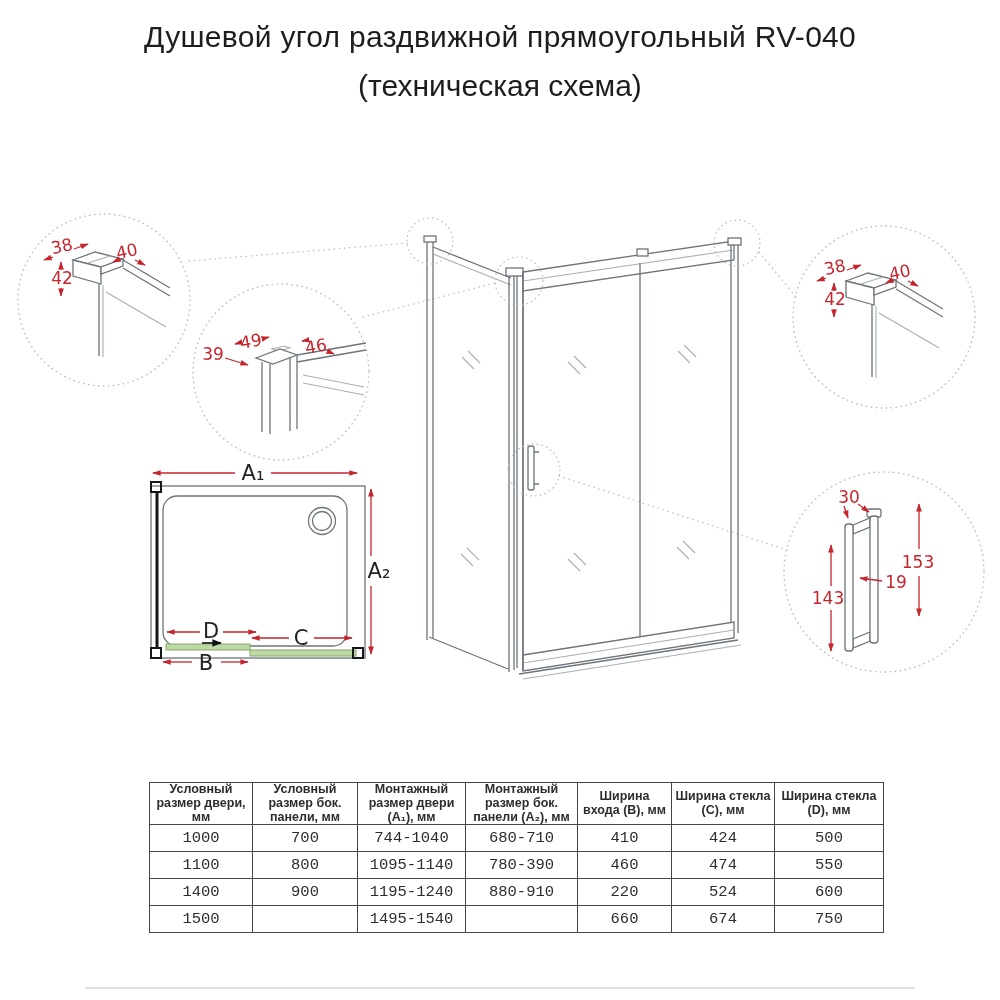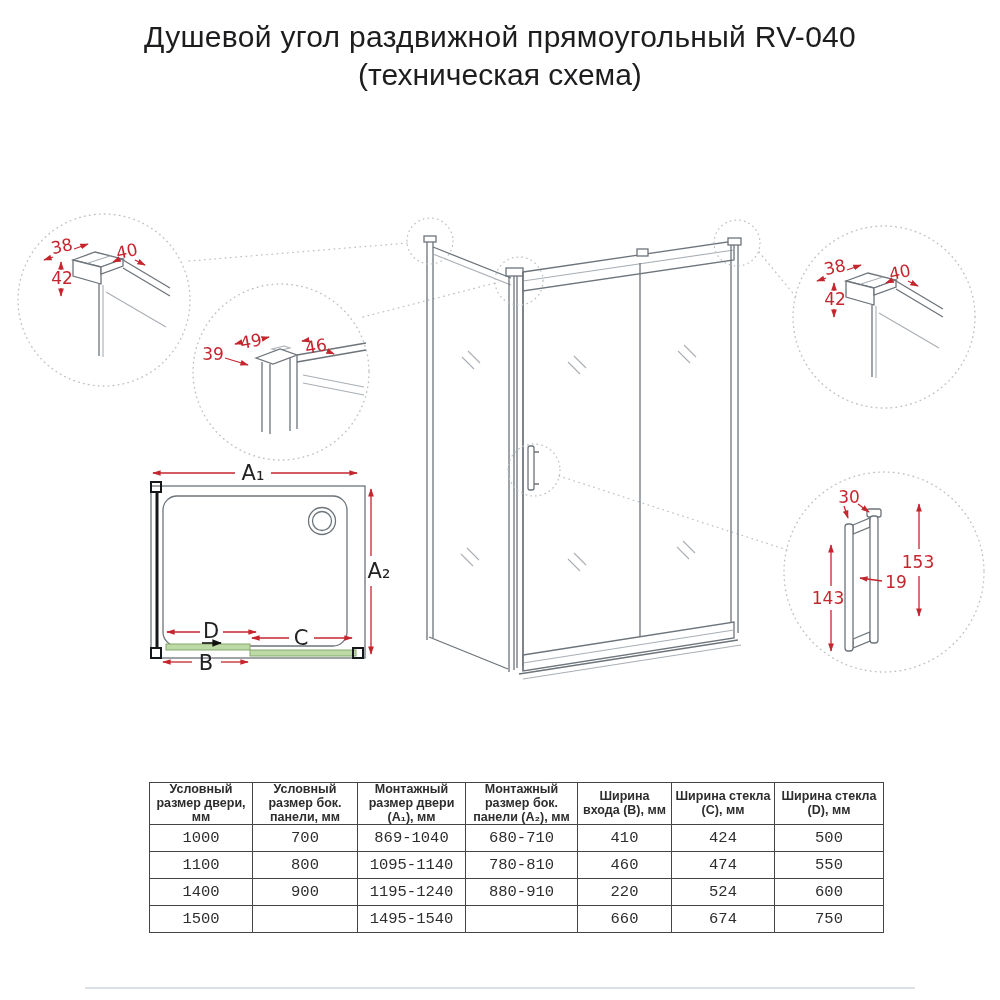--- a/index.html
+++ b/index.html
@@ -5,21 +5,21 @@
   :root{
     --red:#c5262e; --green_fill:#bcd9a6; --green_stroke:#87a96b;
     --line:#6d747a; --line_light:#a9afb4; --dotted:#bcc2c6;
     --ink:#1d1d1f; --table_border:#454545; --divider:#dde1e4;
   }
   html,body{margin:0;padding:0;background:#fff;}
   .page{position:relative;width:1000px;height:1000px;background:#fff;overflow:hidden;
         font-family:"Liberation Sans","DejaVu Sans",sans-serif;}
   .title{position:absolute;top:20px;left:0;width:1000px;text-align:center;color:var(--ink);}
   .title .l1{font-size:30px;letter-spacing:.3px;}
-  .title .l2{font-size:30px;margin-top:4px;}
+  .title .l2{font-size:30px;margin-top:15px;}
   svg{position:absolute;left:0;top:0;}
   .dcirc{fill:none;stroke:var(--dotted);stroke-width:1.4;stroke-dasharray:.6 4.4;stroke-linecap:round;}
   .mcirc{fill:none;stroke:var(--dotted);stroke-width:1.3;stroke-dasharray:.6 4.2;stroke-linecap:round;}
   .lead{fill:none;stroke:var(--dotted);stroke-width:1.3;stroke-dasharray:.6 4.6;stroke-linecap:round;}
   .ln{fill:none;stroke:var(--line);stroke-width:1.3;}
   .lnf{fill:#fff;stroke:var(--line);stroke-width:1.3;}
   .lt{fill:none;stroke:var(--line_light);stroke-width:1.1;}
   .red{fill:none;stroke:var(--red);stroke-width:1.3;}
   .rtx{fill:var(--red);font-size:17px;font-family:"DejaVu Sans","Liberation Sans",sans-serif;}
   .ptx{fill:#222;font-size:21px;font-family:"DejaVu Sans","Liberation Sans",sans-serif;}
@@ -224,31 +224,31 @@
           <th>Монтажный размер бок. панели (A₂), мм</th>
           <th>Ширина входа (B), мм</th>
           <th>Ширина стекла (C), мм</th>
           <th>Ширина стекла (D), мм</th>
         </tr>
       </thead>
     <tbody>
         <tr>
           <td>1000</td>
           <td>700</td>
-          <td>869-1040</td>
+          <td>744-1040</td>
           <td>680-710</td>
           <td>410</td>
           <td>424</td>
           <td>500</td>
         </tr>
         <tr>
           <td>1100</td>
           <td>800</td>
           <td>1095-1140</td>
-          <td>780-810</td>
+          <td>780-390</td>
           <td>460</td>
           <td>474</td>
           <td>550</td>
         </tr>
         <tr>
           <td>1400</td>
           <td>900</td>
           <td>1195-1240</td>
           <td>880-910</td>
           <td>220</td>

